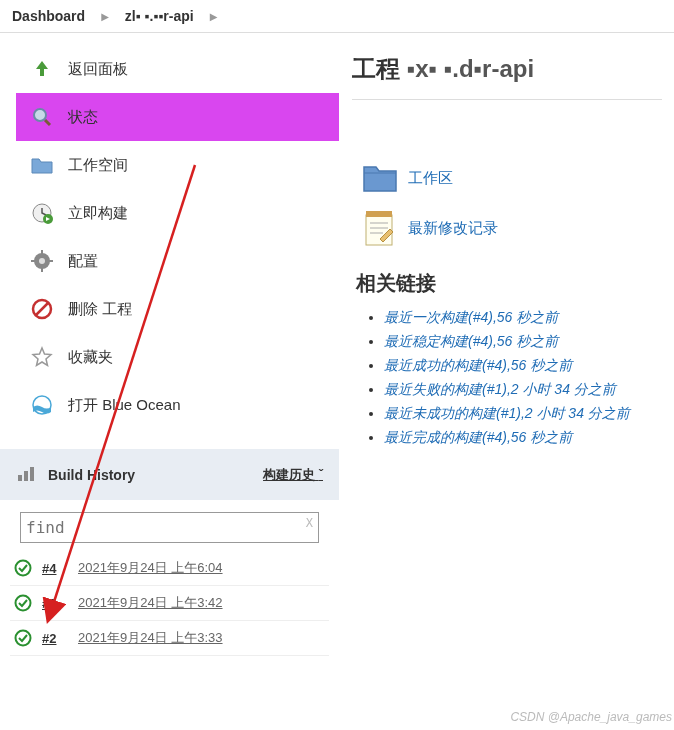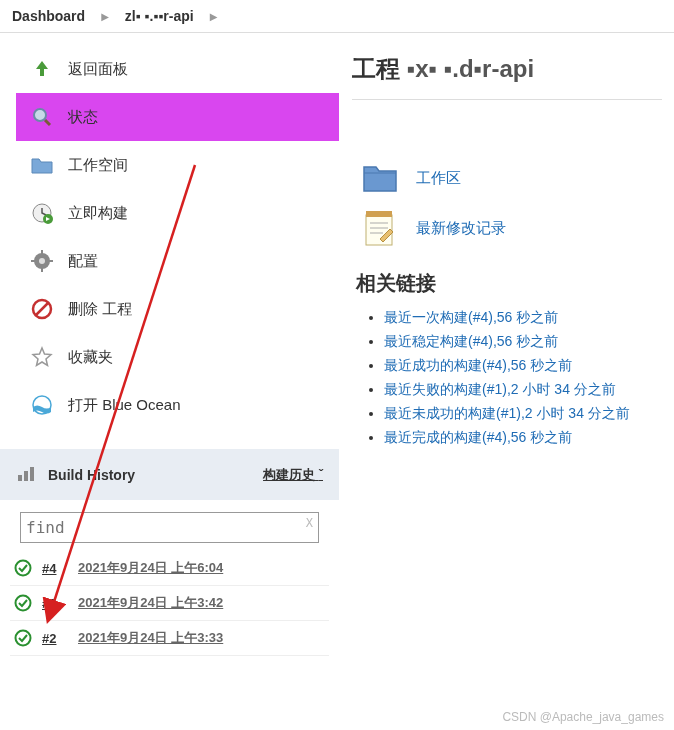--- a/index.html
+++ b/index.html
@@ -15,33 +15,33 @@
     .nav-icon { width: 24px; height: 24px; display: flex; align-items: center; justify-content: center; flex-shrink: 0; }
     .build-history-hdr { background: #e8edf3; padding: 14px 16px; display: flex; align-items: center; justify-content: space-between; font-weight: bold; color: #333; margin-top: 8px; }
     .build-history-hdr .right { text-decoration: underline; font-weight: bold; font-size: 13px; }
     .build-search { padding: 8px 12px; margin: 4px 8px 0 8px; position: relative; }
     .build-search input { width: 100%; padding: 5px 32px 5px 5px; border: 1px solid #999; font-family: monospace; font-size: 16px; color: #888; }
     .build-search .clear { position: absolute; right: 18px; top: 12px; color: #bbb; font-family: monospace; font-size: 12px; cursor: pointer; }
     .build-list { padding: 0 10px; }
     .build-row { display: flex; align-items: center; padding: 8px 4px; border-bottom: 1px solid #eee; gap: 10px; }
     .build-row .status { width: 18px; height: 18px; }
     .build-row .num { font-weight: bold; text-decoration: underline; color: #333; font-size: 13px; width: 26px; }
-    .build-row .time { color: #666; text-decoration: underline; font-size: 13px; font-weight: bold; }
+    .build-row .time { color: #666; text-decoration: underline; font-size: 13px; }
     .main { flex: 1; padding: 20px 12px; position: relative; }
     .page-title { font-size: 24px; font-weight: bold; margin-bottom: 30px; border-bottom: 1px solid #ddd; padding-bottom: 14px; }
     .page-title .proj { color: #555; }
     .main-links { margin: 60px 0 24px 10px; }
-    .main-link-row { display: flex; align-items: center; gap: 18px; margin-bottom: 14px; }
+    .main-link-row { display: flex; align-items: center; gap: 10px; margin-bottom: 14px; }
     .main-link-row a { color: #1f6cb5; text-decoration: none; font-size: 15px; }
     .main-link-row .micon { width: 36px; height: 36px; display: flex; align-items: center; justify-content: center; }
     .related-hdr { font-size: 20px; font-weight: bold; margin: 18px 0 12px 4px; }
-    .related-list { list-style: disc; margin-left: 32px; }
+    .related-list { list-style: disc; margin-left: 32px; font-style: italic; }
     .related-list li { margin: 6px 0; }
     .related-list a { color: #1f6cb5; text-decoration: none; font-size: 14px; }
-    .watermark { position: absolute; bottom: 6px; right: 10px; color: #bbb; font-size: 12px; }
+    .watermark { position: absolute; bottom: 6px; right: 2px; color: #bbb; font-size: 12px; font-style: italic; }
     .arrow-overlay { position: absolute; left: 35px; top: 155px; pointer-events: none; z-index: 10; }
   </style>
 </head>
 <body>
 
 <div class="breadcrumb">
   <span class="crumb">Dashboard</span>
   <span class="sep">▶</span>
   <span class="crumb">zl▪ ▪.▪▪r-api</span>
   <span class="sep">▶</span>

